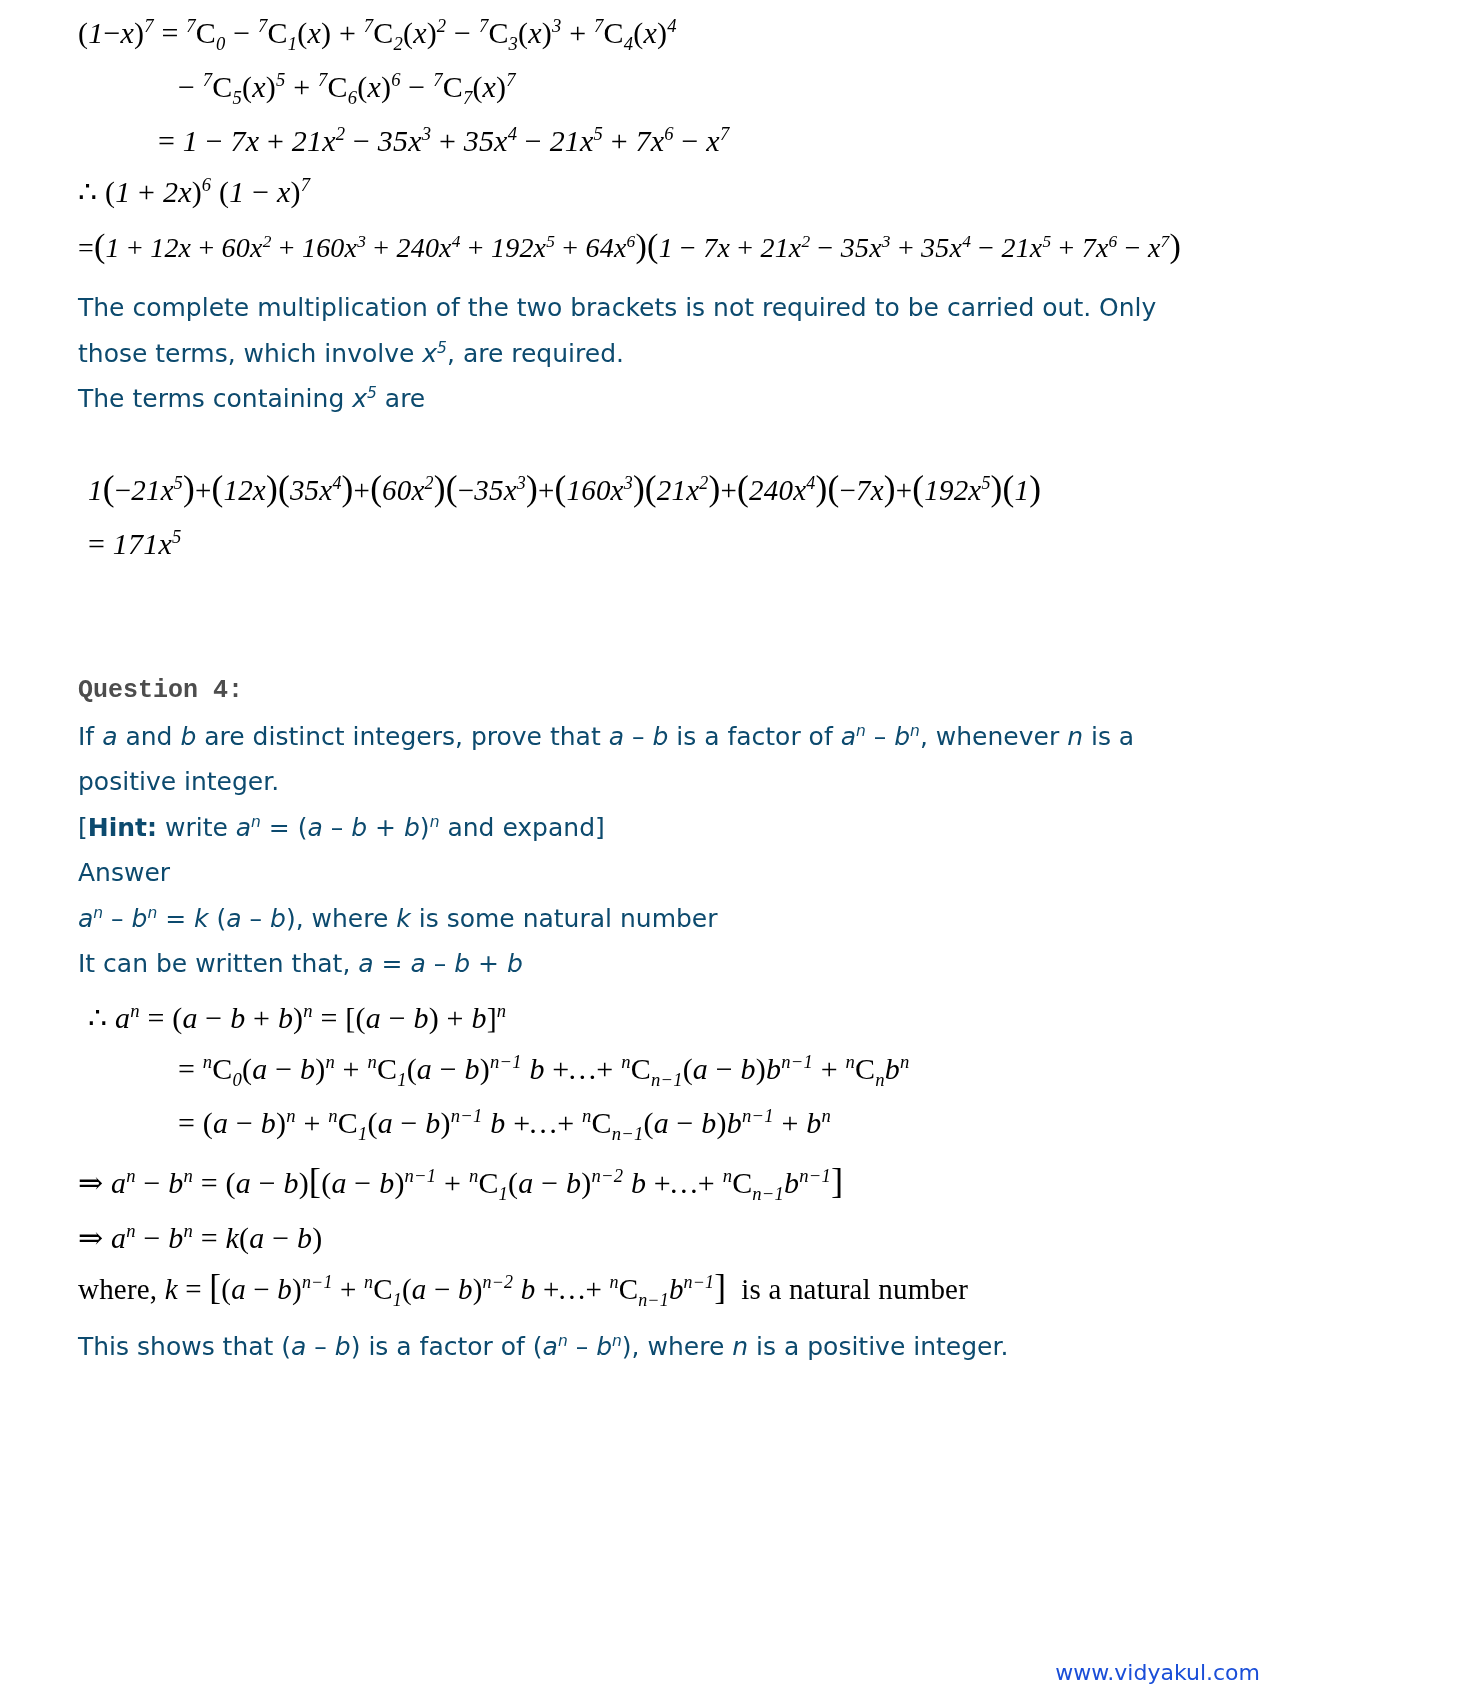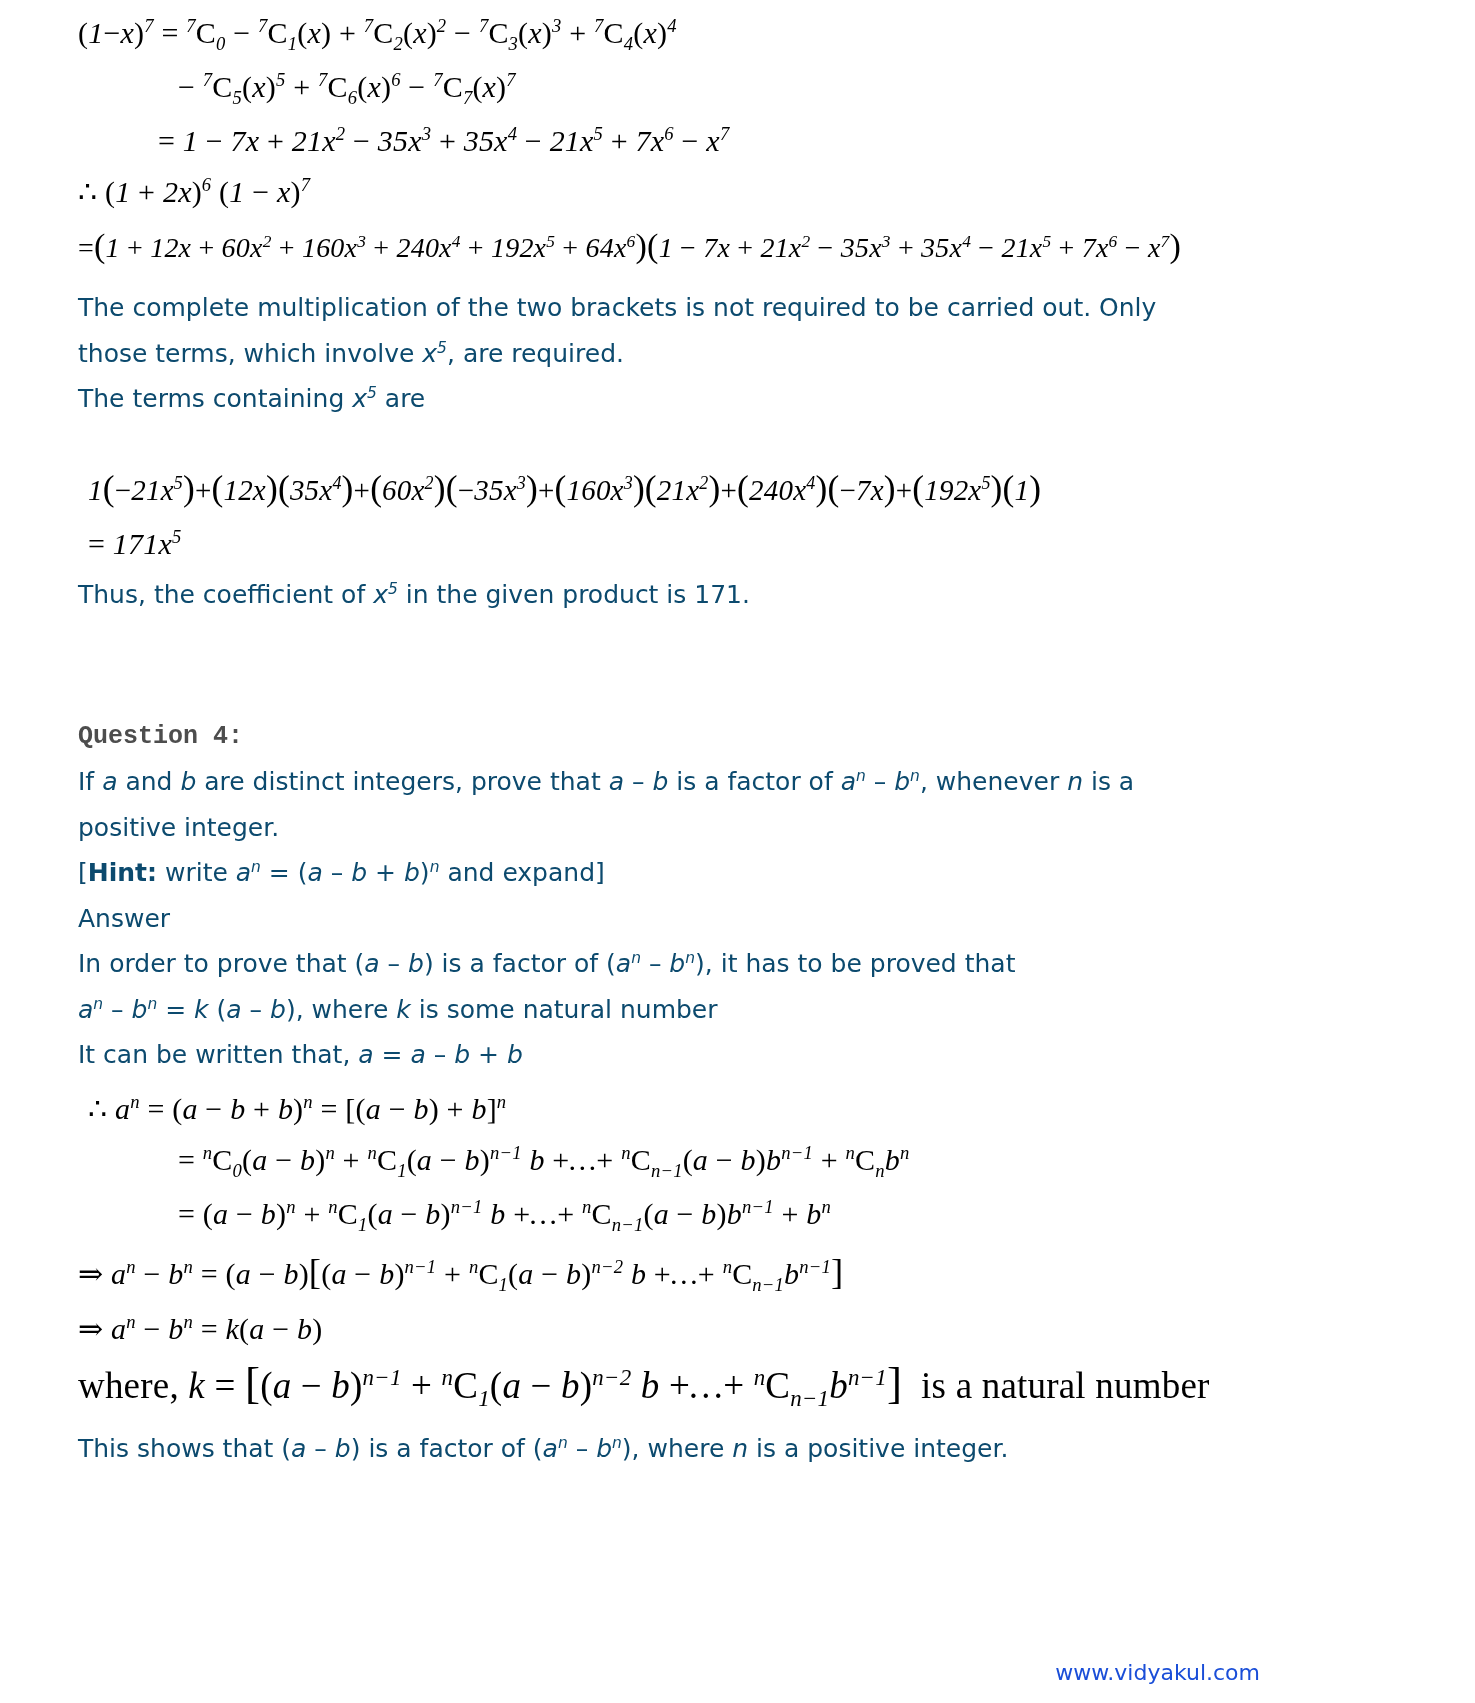--- a/index.html
+++ b/index.html
@@ -141,42 +141,36 @@
     <div class="spacer-sm"></div>
 
     <div class="math m-line" style="font-size:29px; line-height:1.55; padding-left:10px;margin-top:31px;">
       1<span class="big-paren">(</span><span class="fr">−</span>21x<sup class="fr">5</sup><span class="big-paren">)</span><span class="fr">+</span><span class="big-paren">(</span>12x<span class="big-paren">)</span><span class="big-paren">(</span>35x<sup class="fr">4</sup><span class="big-paren">)</span><span class="fr">+</span><span class="big-paren">(</span>60x<sup class="fr">2</sup><span class="big-paren">)</span><span class="big-paren">(</span><span class="fr">−</span>35x<sup class="fr">3</sup><span class="big-paren">)</span><span class="fr">+</span><span class="big-paren">(</span>160x<sup class="fr">3</sup><span class="big-paren">)</span><span class="big-paren">(</span>21x<sup class="fr">2</sup><span class="big-paren">)</span><span class="fr">+</span><span class="big-paren">(</span>240x<sup class="fr">4</sup><span class="big-paren">)</span><span class="big-paren">(</span><span class="fr">−</span>7x<span class="big-paren">)</span><span class="fr">+</span><span class="big-paren">(</span>192x<sup class="fr">5</sup><span class="big-paren">)</span><span class="big-paren">(</span>1<span class="big-paren">)</span>
     </div>
 
     <div class="math m1 m-line" style="padding-left:10px;">
       <span class="fr">=</span> 171x<sup class="fr">5</sup>
     </div>
 
-    <p class="prose">
-      <span>Thus, the coefficient of </span><i>x</i><sup>5</sup><span> in the given product is 171.</span>
-    </p>
 
     <div class="spacer-lg"></div>
 
     <p class="qhead">Question 4:</p>
 
     <p class="prose">
       If <i>a</i> and <i>b</i> are distinct integers, prove that <i>a</i> – <i>b</i> is a factor of <i>a</i><sup>n</sup> – <i>b</i><sup>n</sup>, whenever <i>n</i> is a
     </p>
     <p class="prose">positive integer.</p>
 
     <p class="prose">
       [<b>Hint:</b> write <i>a</i><sup>n</sup> = (<i>a</i> – <i>b</i> + <i>b</i>)<sup>n</sup> and expand]
     </p>
 
     <p class="prose">Answer</p>
 
-    <p class="prose">
-      In order to prove that (<i>a</i> – <i>b</i>) is a factor of (<i>a</i><sup>n</sup> – <i>b</i><sup>n</sup>), it has to be proved that
-    </p>
     <p class="prose">
       <i>a</i><sup>n</sup> – <i>b</i><sup>n</sup> = <i>k</i> (<i>a</i> – <i>b</i>), where <i>k</i> is some natural number
     </p>
     <p class="prose">
       It can be written that, <i>a</i> = <i>a</i> – <i>b</i> + <i>b</i>
     </p>
 
     <div class="spacer-sm"></div>
 
     <div class="math m1 m-line" style="padding-left:10px;">
@@ -203,21 +197,21 @@
       <span class="fr">=</span> <span class="pz">(</span>a <span class="fr">−</span> b<span class="pz">)</span><span class="big-paren">[</span><span class="pz">(</span>a <span class="fr">−</span> b<span class="pz">)</span><sup class="fr">n−1</sup>
       <span class="fr">+</span> <sup class="fr">n</sup><span class="up">C</span><sub class="fr">1</sub><span class="pz">(</span>a <span class="fr">−</span> b<span class="pz">)</span><sup class="fr">n−2</sup> b <span class="fr">+</span>…<span class="fr">+</span>
       <sup class="fr">n</sup><span class="up">C</span><sub class="fr">n−1</sub>b<sup class="fr">n−1</sup><span class="big-paren">]</span>
     </div>
 
     <div class="math m1 m-line" style="padding-left:0px;">
       <span class="fr">⇒</span> a<sup class="fr">n</sup> <span class="fr">−</span> b<sup class="fr">n</sup>
       <span class="fr">=</span> k<span class="pz">(</span>a <span class="fr">−</span> b<span class="pz">)</span>
     </div>
 
-    <div class="math m-line" style="font-size:37px; padding-left:0px;">
+    <div class="math m-line" style="font-size:29px; padding-left:0px;">
       <span class="up">where,</span> k <span class="fr">=</span> <span class="big-paren">[</span><span class="pz">(</span>a <span class="fr">−</span> b<span class="pz">)</span><sup class="fr">n−1</sup>
       <span class="fr">+</span> <sup class="fr">n</sup><span class="up">C</span><sub class="fr">1</sub><span class="pz">(</span>a <span class="fr">−</span> b<span class="pz">)</span><sup class="fr">n−2</sup> b <span class="fr">+</span>…<span class="fr">+</span>
       <sup class="fr">n</sup><span class="up">C</span><sub class="fr">n−1</sub>b<sup class="fr">n−1</sup><span class="big-paren">]</span>
       <span class="up">&nbsp;is a natural number</span>
     </div>
 
     <div class="spacer-sm"></div>
 
     <p class="prose">
       This shows that (<i>a</i> – <i>b</i>) is a factor of (<i>a</i><sup>n</sup> – <i>b</i><sup>n</sup>), where <i>n</i> is a positive integer.

